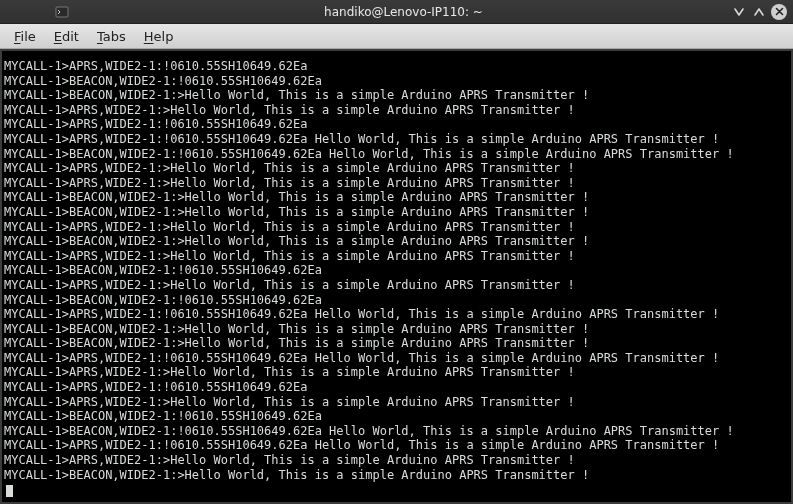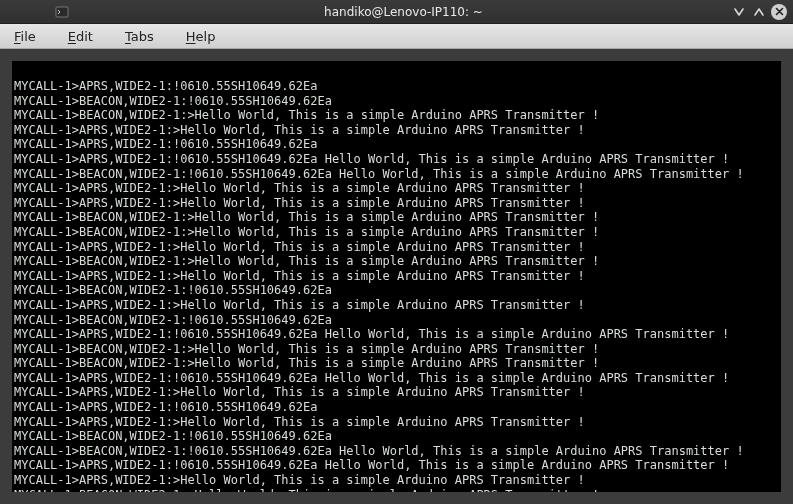--- a/index.html
+++ b/index.html
@@ -72,39 +72,39 @@
   .menubar {
     background: #d6d6d6;
     background: linear-gradient(to bottom, #e6e6e6 0%, #d0d0d0 100%);
     height: 25px;
     display: flex;
     align-items: center;
     padding: 0 6px;
     border-bottom: 1px solid #a6a6a6;
     font-size: 13px;
     color: #222;
-    gap: 16px;
+    gap: 2px;
   }
   .menu-item {
     padding: 2px 8px;
     cursor: default;
   }
   .menu-item .underline {
     text-decoration: underline;
     text-underline-offset: 2px;
   }
   .terminal {
     flex: 1;
     background: #000;
     color: #d8ddd8;
     font-family: "DejaVu Sans Mono", "Liberation Mono", Consolas, monospace;
     font-size: 12px;
     line-height: 14.6px;
-    padding: 18px 2px 2px 0;
-    margin: 12px;
+    padding: 8px 2px 2px 0;
+    margin: 2px;
     overflow: hidden;
     white-space: pre;
   }
   .terminal-line {
     display: block;
     padding-left: 2px;
   }
   .cursor {
     display: inline-block;
     width: 7px;

